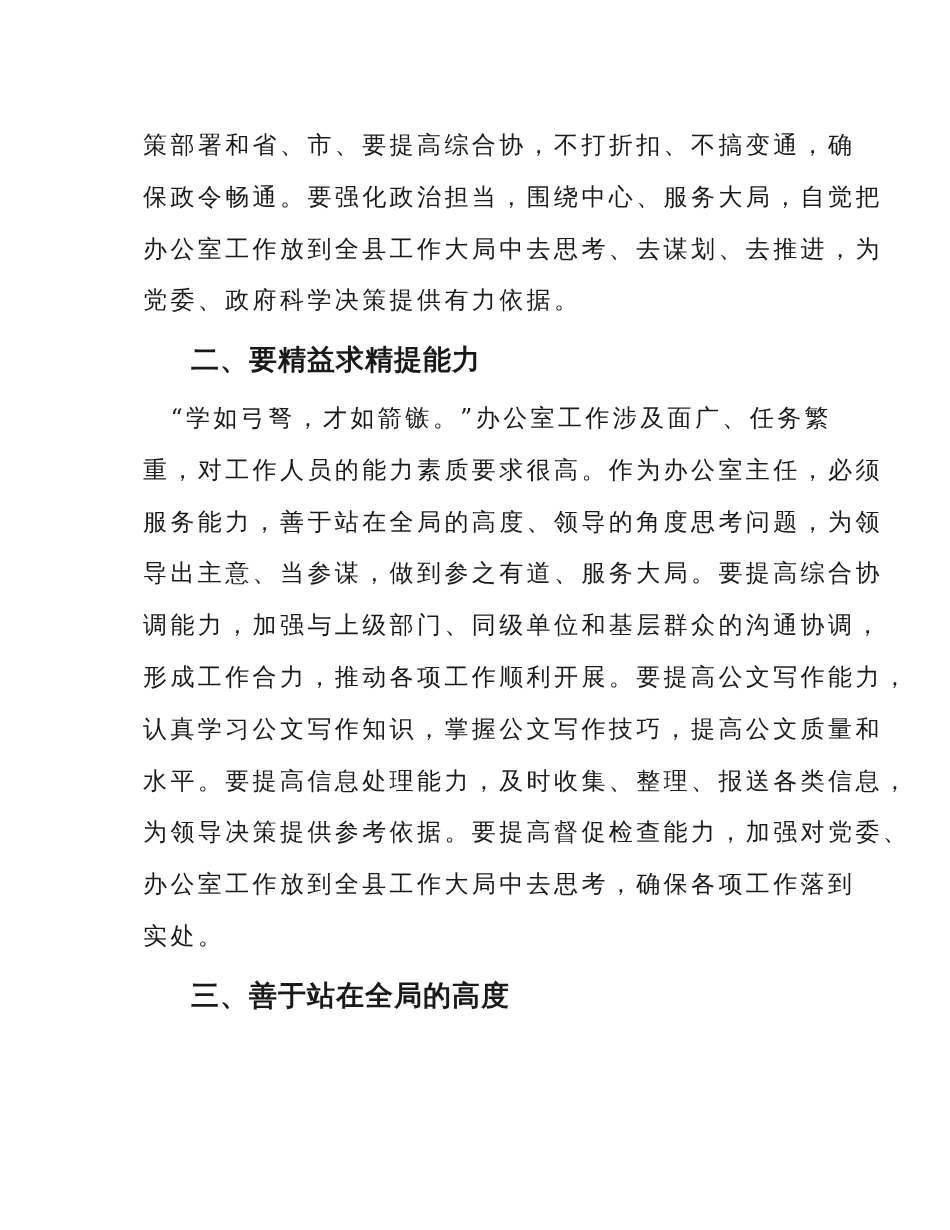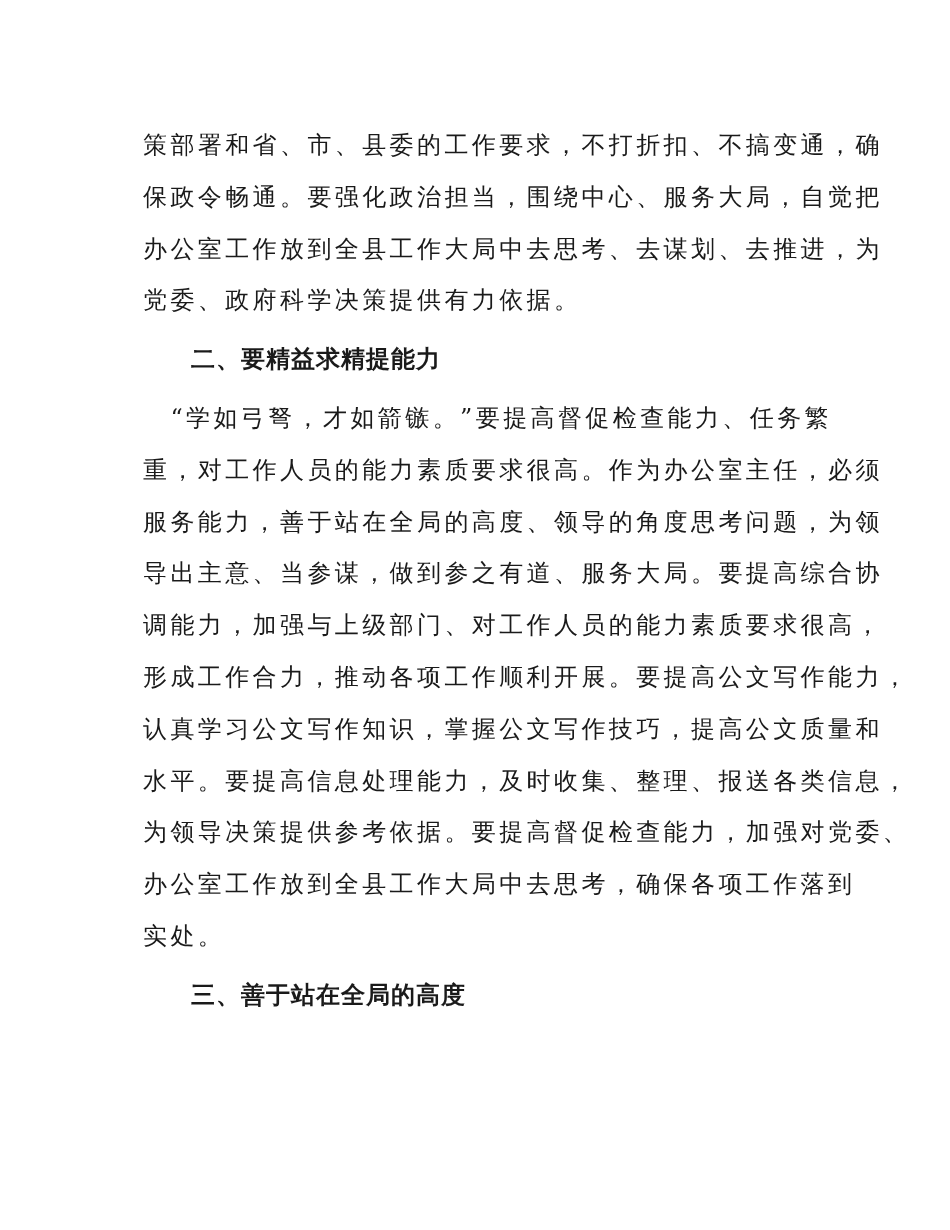--- a/index.html
+++ b/index.html
@@ -2,42 +2,42 @@
 <html><head>
 <meta charset="utf-8">
 <style>
   html, body { margin:0; padding:0; background:#ffffff; }
   body { width:950px; height:1230px; position:relative; overflow:hidden;
          font-family:"DejaVu Serif","Liberation Serif",serif; color:#1a1a1a; }
   .page { position:absolute; left:143px; top:120px; width:672px; }
   .line { height:51.8px; line-height:51.8px; font-size:24px; white-space:nowrap;
           letter-spacing:3.4px; }
   .heading { font-family:"DejaVu Sans","Liberation Sans",sans-serif; font-weight:bold;
-             padding-left:48px; letter-spacing:1px; font-size:24px; }
+             padding-left:48px; letter-spacing:1px; font-size:28px; }
   .gap { height:7px; }
 </style>
 </head>
 <body>
 
 <div class="page">
   <div>
-    <div class="line">策部署和省、市、县委的工作要求，不打折扣、不搞变通，确</div>
+    <div class="line">策部署和省、市、要提高综合协，不打折扣、不搞变通，确</div>
     <div class="line">保政令畅通。要强化政治担当，围绕中心、服务大局，自觉把</div>
     <div class="line">办公室工作放到全县工作大局中去思考、去谋划、去推进，为</div>
     <div class="line">党委、政府科学决策提供有力依据。</div>
   </div>
   <div class="gap"></div>
   <div class="line heading">二、要精益求精提能力</div>
   <div class="gap"></div>
   <div>
-    <div class="line">　“学如弓弩，才如箭镞。”要提高督促检查能力、任务繁</div>
+    <div class="line">　“学如弓弩，才如箭镞。”办公室工作涉及面广、任务繁</div>
     <div class="line">重，对工作人员的能力素质要求很高。作为办公室主任，必须</div>
     <div class="line">服务能力，善于站在全局的高度、领导的角度思考问题，为领</div>
     <div class="line">导出主意、当参谋，做到参之有道、服务大局。要提高综合协</div>
-    <div class="line">调能力，加强与上级部门、对工作人员的能力素质要求很高，</div>
+    <div class="line">调能力，加强与上级部门、同级单位和基层群众的沟通协调，</div>
     <div class="line">形成工作合力，推动各项工作顺利开展。要提高公文写作能力，</div>
     <div class="line">认真学习公文写作知识，掌握公文写作技巧，提高公文质量和</div>
     <div class="line">水平。要提高信息处理能力，及时收集、整理、报送各类信息，</div>
     <div class="line">为领导决策提供参考依据。要提高督促检查能力，加强对党委、</div>
     <div class="line">办公室工作放到全县工作大局中去思考，确保各项工作落到</div>
     <div class="line">实处。</div>
   </div>
   <div class="gap"></div>
   <div class="line heading">三、善于站在全局的高度</div>
 </div>

